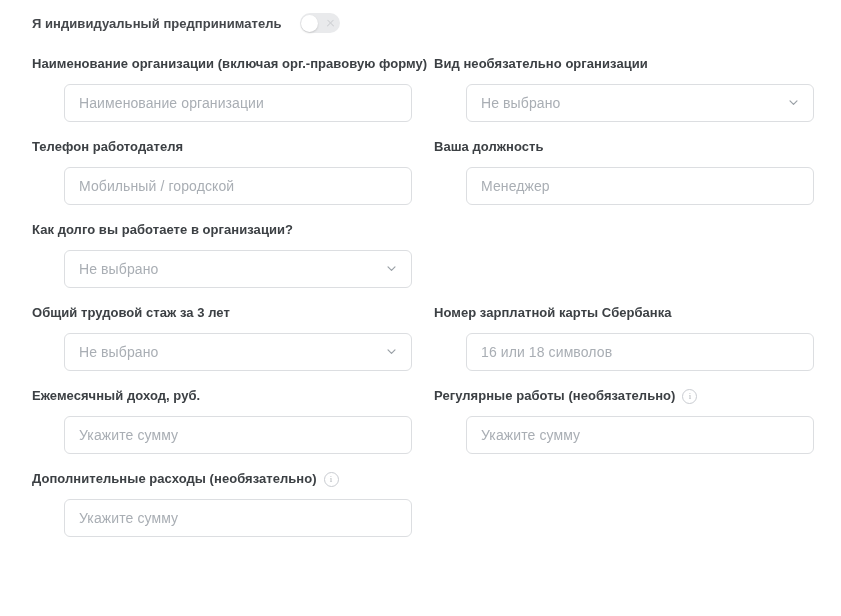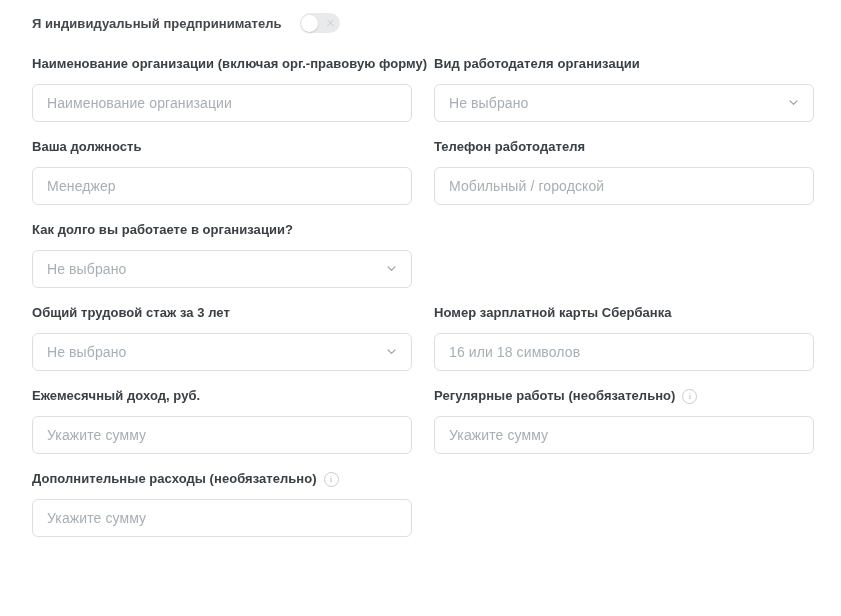--- a/index.html
+++ b/index.html
@@ -123,20 +123,21 @@
   .control {
     position: relative;
     height: 38px;
     border: 1px solid #dcdee1;
     border-radius: 6px;
     background: #ffffff;
     box-sizing: border-box;
     display: flex;
     align-items: center;
     cursor: text;
+    margin-left: 32px;
   }
   .control.select { cursor: pointer; }
 
   .placeholder {
     font-size: 14px;
     color: #a9aeb4;
     padding-left: 14px;
     letter-spacing: 0.1px;
     line-height: 18px;
     user-select: none;
@@ -168,47 +169,47 @@
       <div class="field">
         <div class="field-label">
           <span>Наименование организации (включая орг.-правовую форму)</span>
         </div>
         <div class="control">
           <span class="placeholder">Наименование организации</span>
         </div>
       </div>
       <div class="field">
         <div class="field-label">
-          <span>Вид работодателя организации</span>
+          <span>Вид необязательно организации</span>
         </div>
         <div class="control select">
           <span class="placeholder">Не выбрано</span>
           <span class="chevron">
             <svg viewBox="0 0 12 12" width="11" height="11" fill="none" stroke="#9aa0a6" stroke-width="1.3" stroke-linecap="round" stroke-linejoin="round">
               <path d="M2.2 4.3 L6 8.1 L9.8 4.3"></path>
             </svg>
           </span>
         </div>
       </div>
     </div>
     <div class="form-row">
       <div class="field">
         <div class="field-label">
+          <span>Телефон работодателя</span>
+        </div>
+        <div class="control">
+          <span class="placeholder">Мобильный / городской</span>
+        </div>
+      </div>
+      <div class="field">
+        <div class="field-label">
           <span>Ваша должность</span>
         </div>
         <div class="control">
           <span class="placeholder">Менеджер</span>
-        </div>
-      </div>
-      <div class="field">
-        <div class="field-label">
-          <span>Телефон работодателя</span>
-        </div>
-        <div class="control">
-          <span class="placeholder">Мобильный / городской</span>
         </div>
       </div>
     </div>
     <div class="form-row">
       <div class="field">
         <div class="field-label">
           <span>Как долго вы работаете в организации?</span>
         </div>
         <div class="control select">
           <span class="placeholder">Не выбрано</span>

